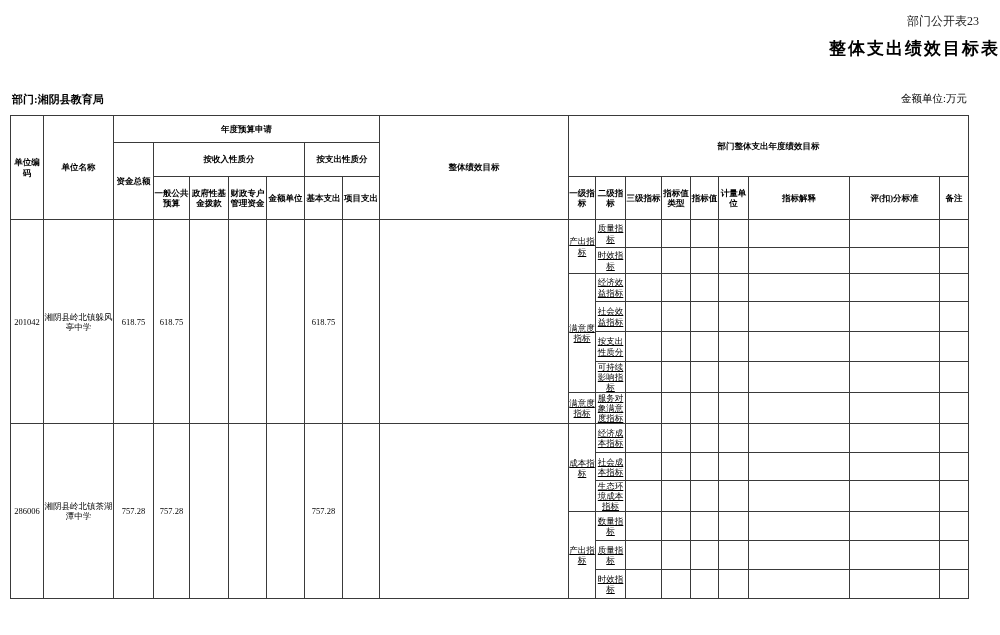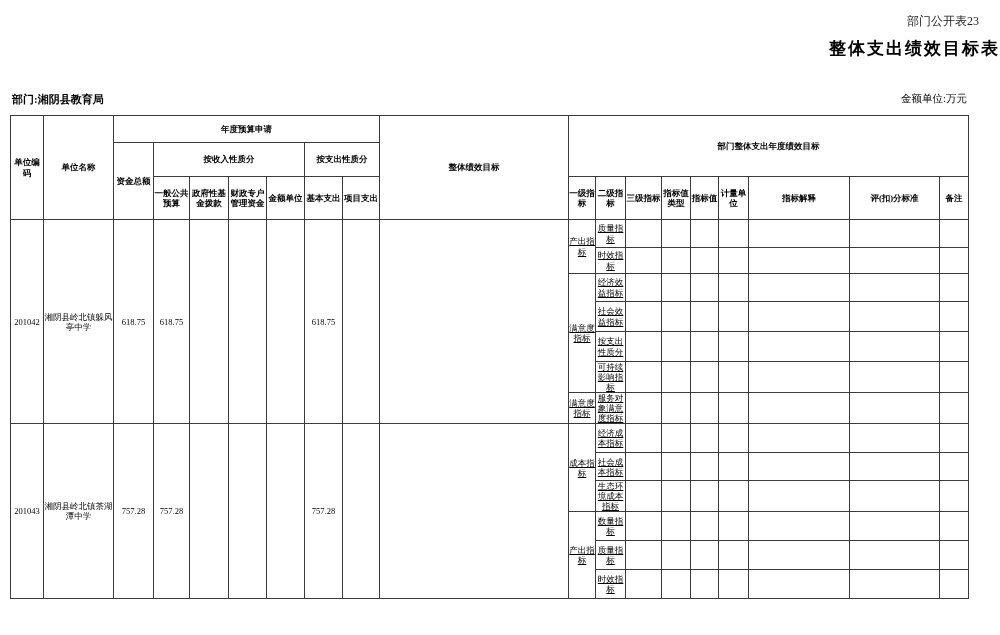--- a/index.html
+++ b/index.html
@@ -184,21 +184,21 @@
     <td></td>
         <td></td>
         <td></td>
         <td></td>
         <td></td>
         <td></td>
         <td></td>
   </tr>
 
   <tr style="height:29px">
-    <td class="code" rowspan="6">201043</td>
+    <td class="code" rowspan="6">286006</td>
     <td class="name" rowspan="6">湘阴县岭北镇茶湖潭中学</td>
     <td class="num" rowspan="6">757.28</td>
     <td class="num" rowspan="6">757.28</td>
     <td rowspan="6"></td>
     <td rowspan="6"></td>
     <td rowspan="6"></td>
     <td class="num" rowspan="6">757.28</td>
     <td rowspan="6"></td>
     <td rowspan="6"></td>
     <td class="ind" rowspan="3">成本指标</td>

